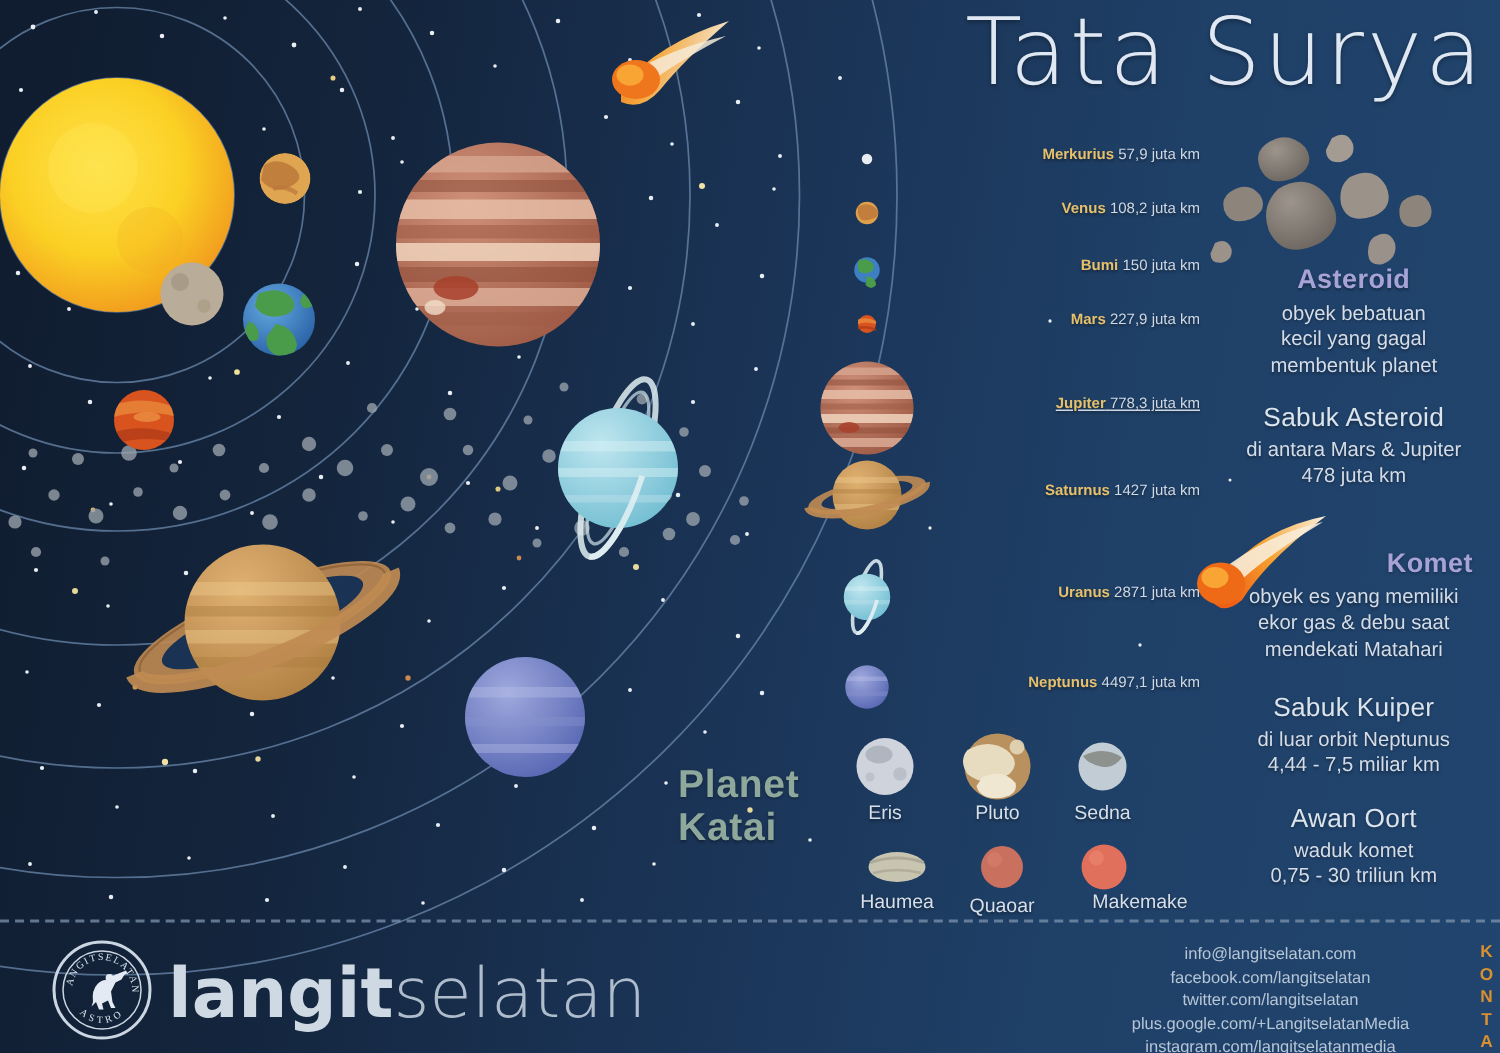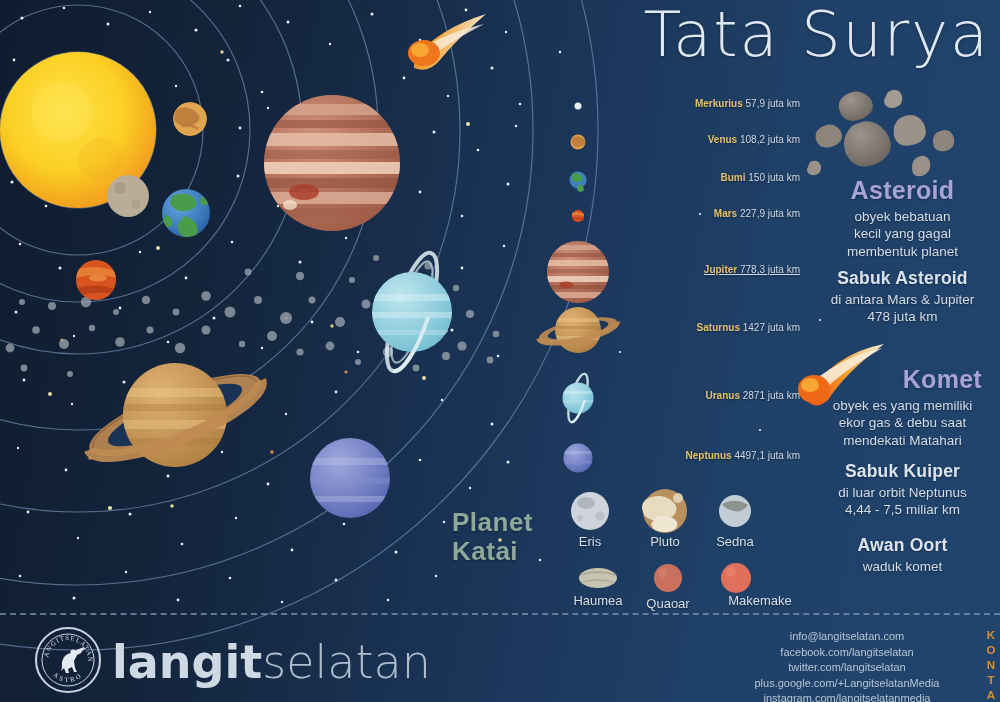--- a/index.html
+++ b/index.html
@@ -43,25 +43,25 @@
   }
   .dwarf-name{
     position:absolute;text-align:center;width:86px;
     font-size:13px;color:#d7dfe9;
     text-shadow:0 1px 2px rgba(0,0,0,.4);
   }
 
   
   .rcol{position:absolute;left:805px;width:195px;text-align:center;}
   .r-head{
-    font-size:25px;font-weight:700;color:#a8a3d6;letter-spacing:.3px;
+    font-size:18px;font-weight:700;color:#a8a3d6;letter-spacing:.3px;
     text-shadow:0 1px 2px rgba(0,0,0,.35);
   }
   .r-sub{
-    font-size:17.5px;font-weight:700;color:#dbe3ec;letter-spacing:.2px;
+    font-size:17.5px;font-weight:400;color:#dbe3ec;letter-spacing:.2px;
     text-shadow:0 1px 2px rgba(0,0,0,.35);
   }
   .r-body{
     font-size:13.5px;color:#d4dce7;line-height:1.28;
     text-shadow:0 1px 2px rgba(0,0,0,.4);
   }
 
   
   .footer-rule{
     position:absolute;left:0;right:0;top:613px;height:0;
@@ -662,20 +662,21 @@
     <div class="r-body" style="margin-top:2px;">
       <div>di luar orbit Neptunus</div>
       <div>4,44 - 7,5 miliar km</div>
     </div>
   </div>
 
   <div class="rcol" style="top:535px;">
     <div class="r-sub">Awan Oort</div>
     <div class="r-body" style="margin-top:2px;">
       <div>waduk komet</div>
+      <div>0,75 - 30 triliun km</div>
     </div>
   </div>
 
   <div class="footer-rule"></div>
   <div class="footer">
     <div class="brand">
       <span class="b1">langit</span><span class="b2">selatan</span>
     </div>
     <div class="contact">
       <div>info@langitselatan.com</div>

